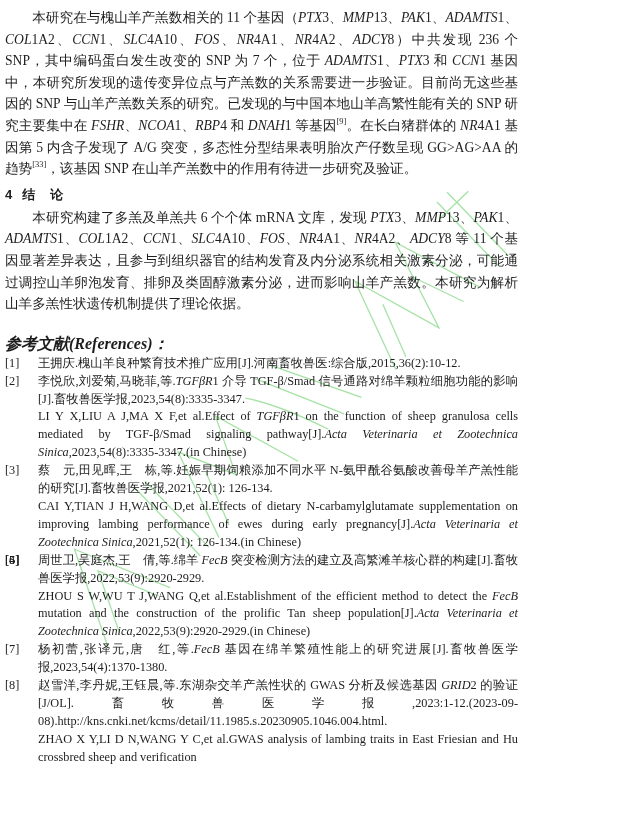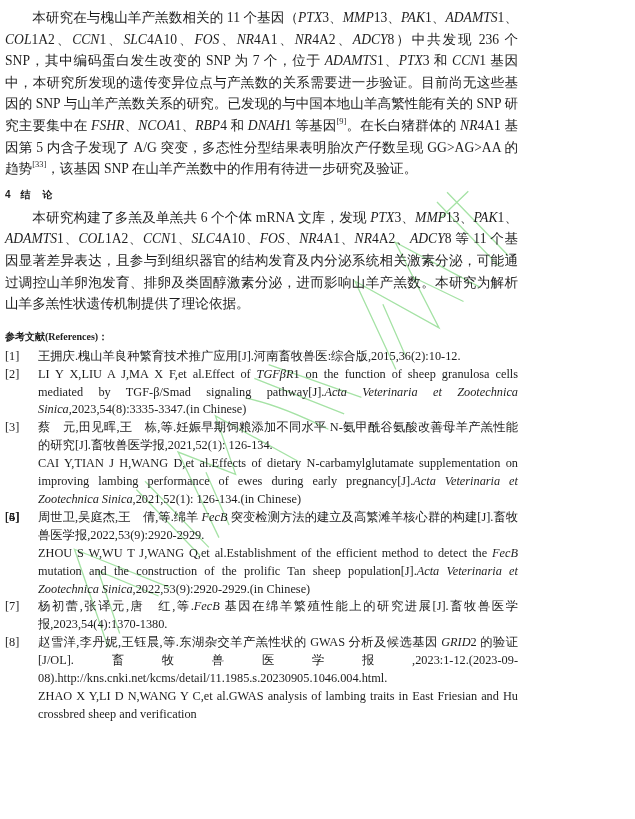--- a/index.html
+++ b/index.html
@@ -24,27 +24,27 @@
     pointer-events:none;
   }
   .watermark svg { width:100%; height:100%; }
   .body-para {
     font-size:13.6px; line-height:21.6px;
     text-align:justify; text-indent:2em;
   }
   .section-heading {
     margin:5px 0 2px;
     font-family:"Liberation Sans","DejaVu Sans",sans-serif;
-    font-weight:bold; font-size:10px; line-height:20px;
+    font-weight:bold; font-size:13px; line-height:20px;
     letter-spacing:1px;
   }
   .section-heading .sec-num { margin-right:10px; letter-spacing:0; }
   .refs-heading {
-    margin:13px 0 3px;
-    font-weight:bold; font-size:10px; line-height:17px;
+    margin:20px 0 3px;
+    font-weight:bold; font-size:16px; line-height:17px;font-style:italic;
   }
   .refs-heading .cn-part { font-family:"Liberation Sans","DejaVu Sans",sans-serif; }
   .refs-heading .en-part { font-family:"Liberation Serif","DejaVu Serif",serif; }
   .refs-list { font-size:12.3px; line-height:17.9px; }
   .ref { position:relative; padding-left:21px; text-align:justify; }
   .ref-marker { position:absolute; left:0; top:0; }
   .ref-cn, .ref-en { text-align:justify;margin-left:12px; }
   sup { font-size:0.62em; line-height:0; vertical-align:super; }
   i { font-style:italic; }
 </style>
@@ -80,20 +80,21 @@
     </div>
 
     <div class="refs-list" id="references-list">
   <div class="ref">
     <span class="ref-marker">[1]</span>
     <div class="ref-cn">王拥庆.槐山羊良种繁育技术推广应用[J].河南畜牧兽医:综合版,2015,36(2):10-12.</div>
   </div>
 
   <div class="ref">
     <span class="ref-marker">[2]</span>
+    <div class="ref-cn">李悦欣,刘爱菊,马晓菲,等.<i>TGFβR</i>1 介导 TGF-β/Smad 信号通路对绵羊颗粒细胞功能的影响[J].畜牧兽医学报,2023,54(8):3335-3347.</div>
     <div class="ref-en">LI Y X,LIU A J,MA X F,et al.Effect of <i>TGFβR</i>1 on the function of sheep granulosa cells mediated by TGF-β/Smad signaling pathway[J].<i>Acta Veterinaria et Zootechnica Sinica</i>,2023,54(8):3335-3347.(in Chinese)</div>
   </div>
 
   <div class="ref">
     <span class="ref-marker">[3]</span>
     <div class="ref-cn">蔡 元,田见晖,王 栋,等.妊娠早期饲粮添加不同水平 N-氨甲酰谷氨酸改善母羊产羔性能的研究[J].畜牧兽医学报,2021,52(1): 126-134.</div>
     <div class="ref-en">CAI Y,TIAN J H,WANG D,et al.Effects of dietary N-carbamylglutamate supplementation on improving lambing performance of ewes during early pregnancy[J].<i>Acta Veterinaria et Zootechnica Sinica</i>,2021,52(1): 126-134.(in Chinese)</div>
   </div>
 
   <div class="ref">

